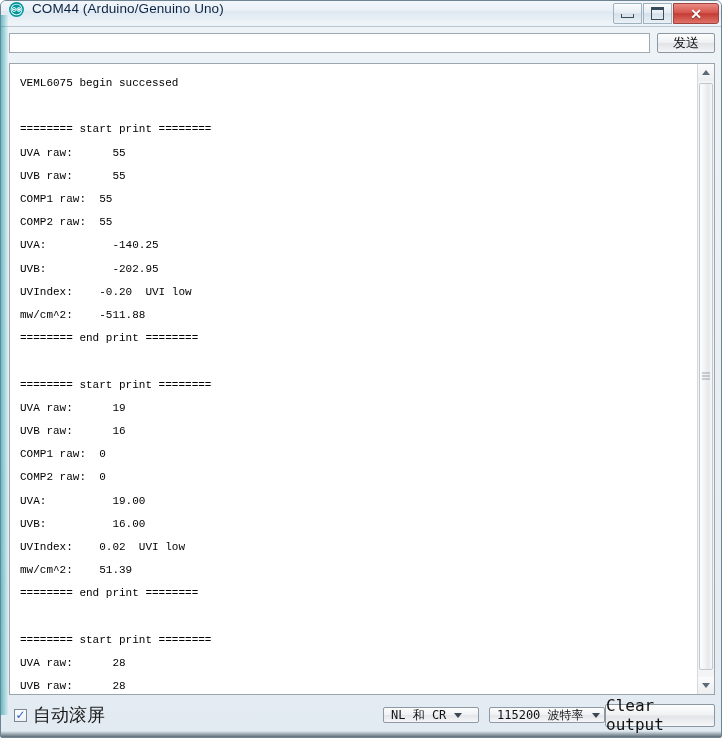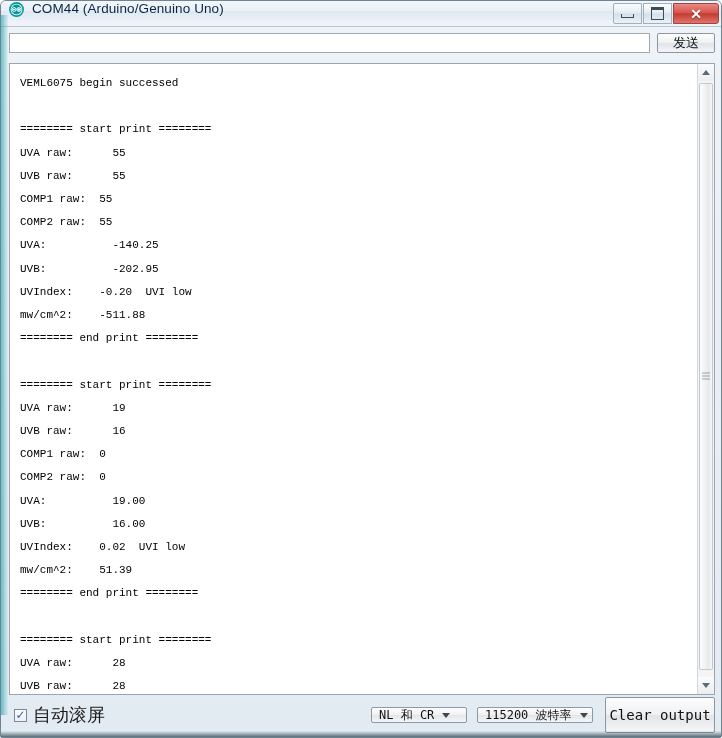--- a/index.html
+++ b/index.html
@@ -294,30 +294,29 @@
     margin-left: 8px;
     width: 0; height: 0;
     border-left: 4px solid transparent;
     border-right: 4px solid transparent;
     border-top: 5px solid #3b4751;
   }
   #combo-lineending { width: 96px; }
   #combo-baud { width: 116px; text-align: center; }
   #clear-output {
     box-sizing: border-box;
-    height: 36px;
+    height: 23px;
     width: 110px;
-    margin-left: 12px;
     border: 1px solid #8c97a1;
     border-radius: 2px;
     background: linear-gradient(to bottom, #fdfdfd 0%, #eff1f3 48%, #e1e4e8 52%, #f5f6f7 100%);
     display: flex;
     align-items: center;
     justify-content: center;
-    font-size: 14px;
+    font-size: 16px;
     color: #111;
     font-family: "DejaVu Sans Mono", monospace;
     cursor: default;
   }
 </style>
 </head>
 <body>
 
 <div id="window">
 

